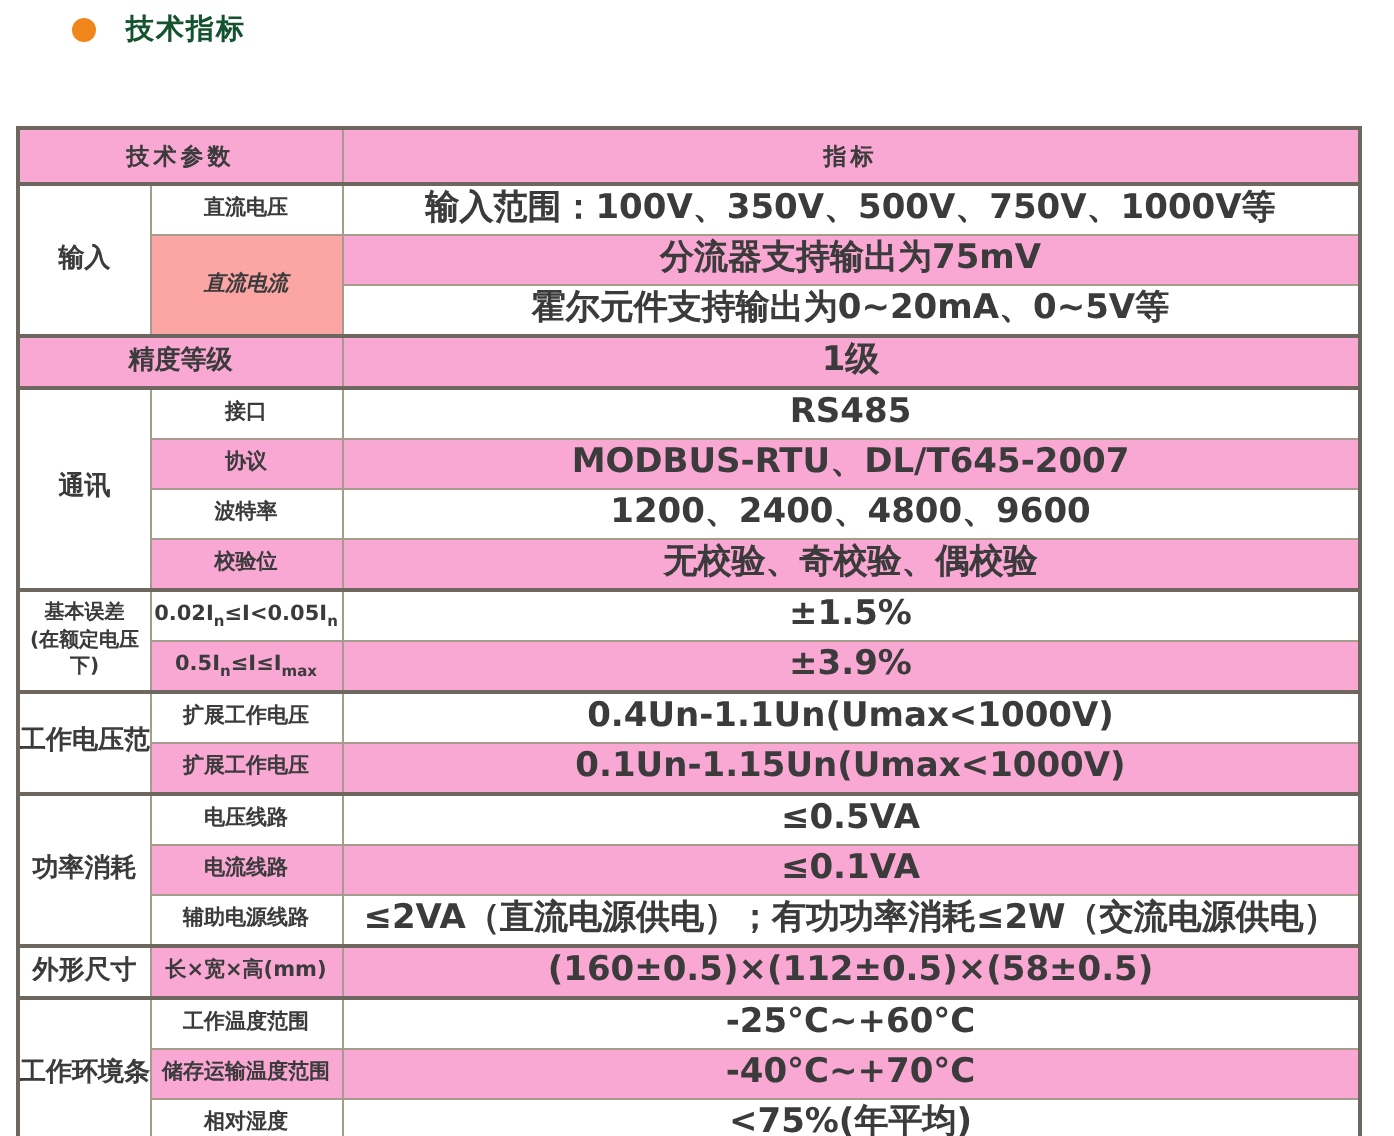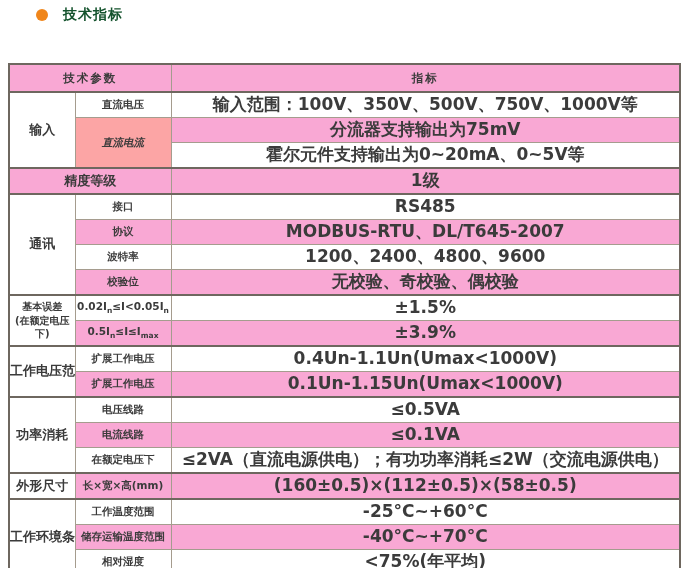--- a/index.html
+++ b/index.html
@@ -123,21 +123,21 @@
     <tr class="gs">
       <td class="group" rowspan="3">功率消耗</td>
       <td class="param">电压线路</td>
       <td>≤0.5VA</td>
     </tr>
     <tr>
       <td class="param tan">电流线路</td>
       <td class="tan">≤0.1VA</td>
     </tr>
     <tr>
-      <td class="param">在额定电压下</td>
+      <td class="param">辅助电源线路</td>
       <td>≤2VA（直流电源供电）；有功功率消耗≤2W（交流电源供电）</td>
     </tr>
 
     <tr class="gs">
       <td class="group">外形尺寸</td>
       <td class="param tan">长×宽×高(mm)</td>
       <td class="tan">(160±0.5)×(112±0.5)×(58±0.5)</td>
     </tr>
 
     <tr class="gs">

